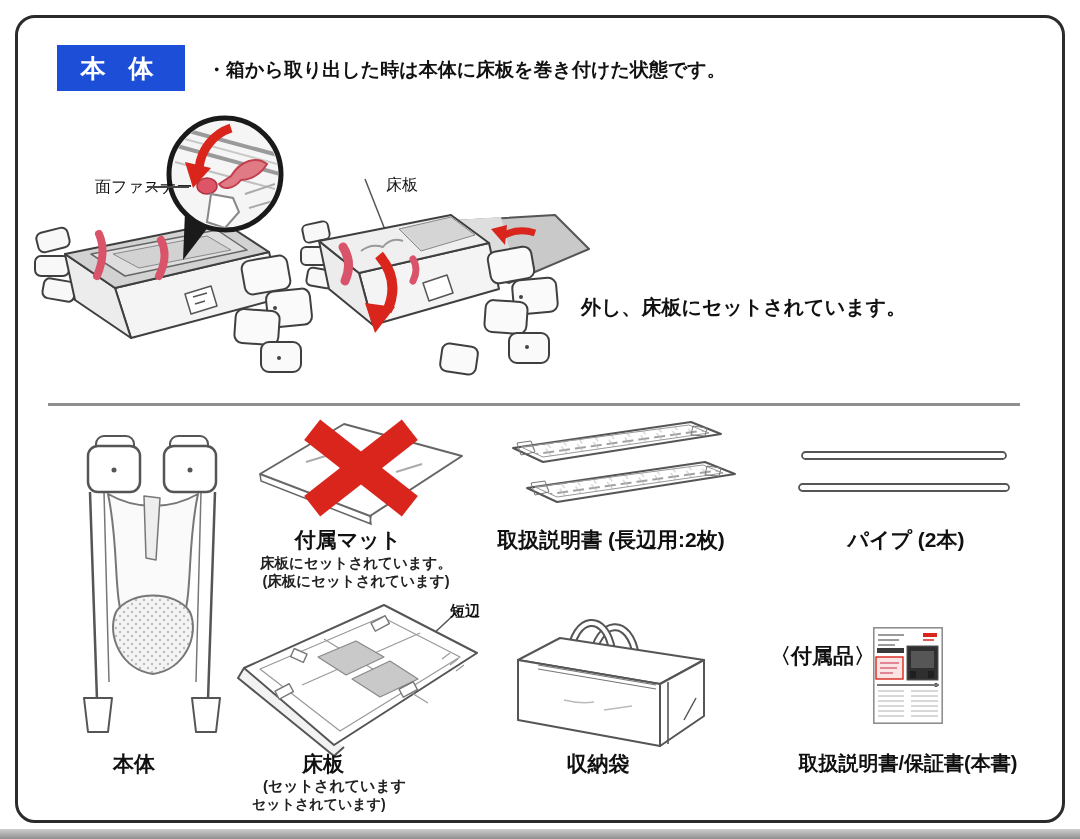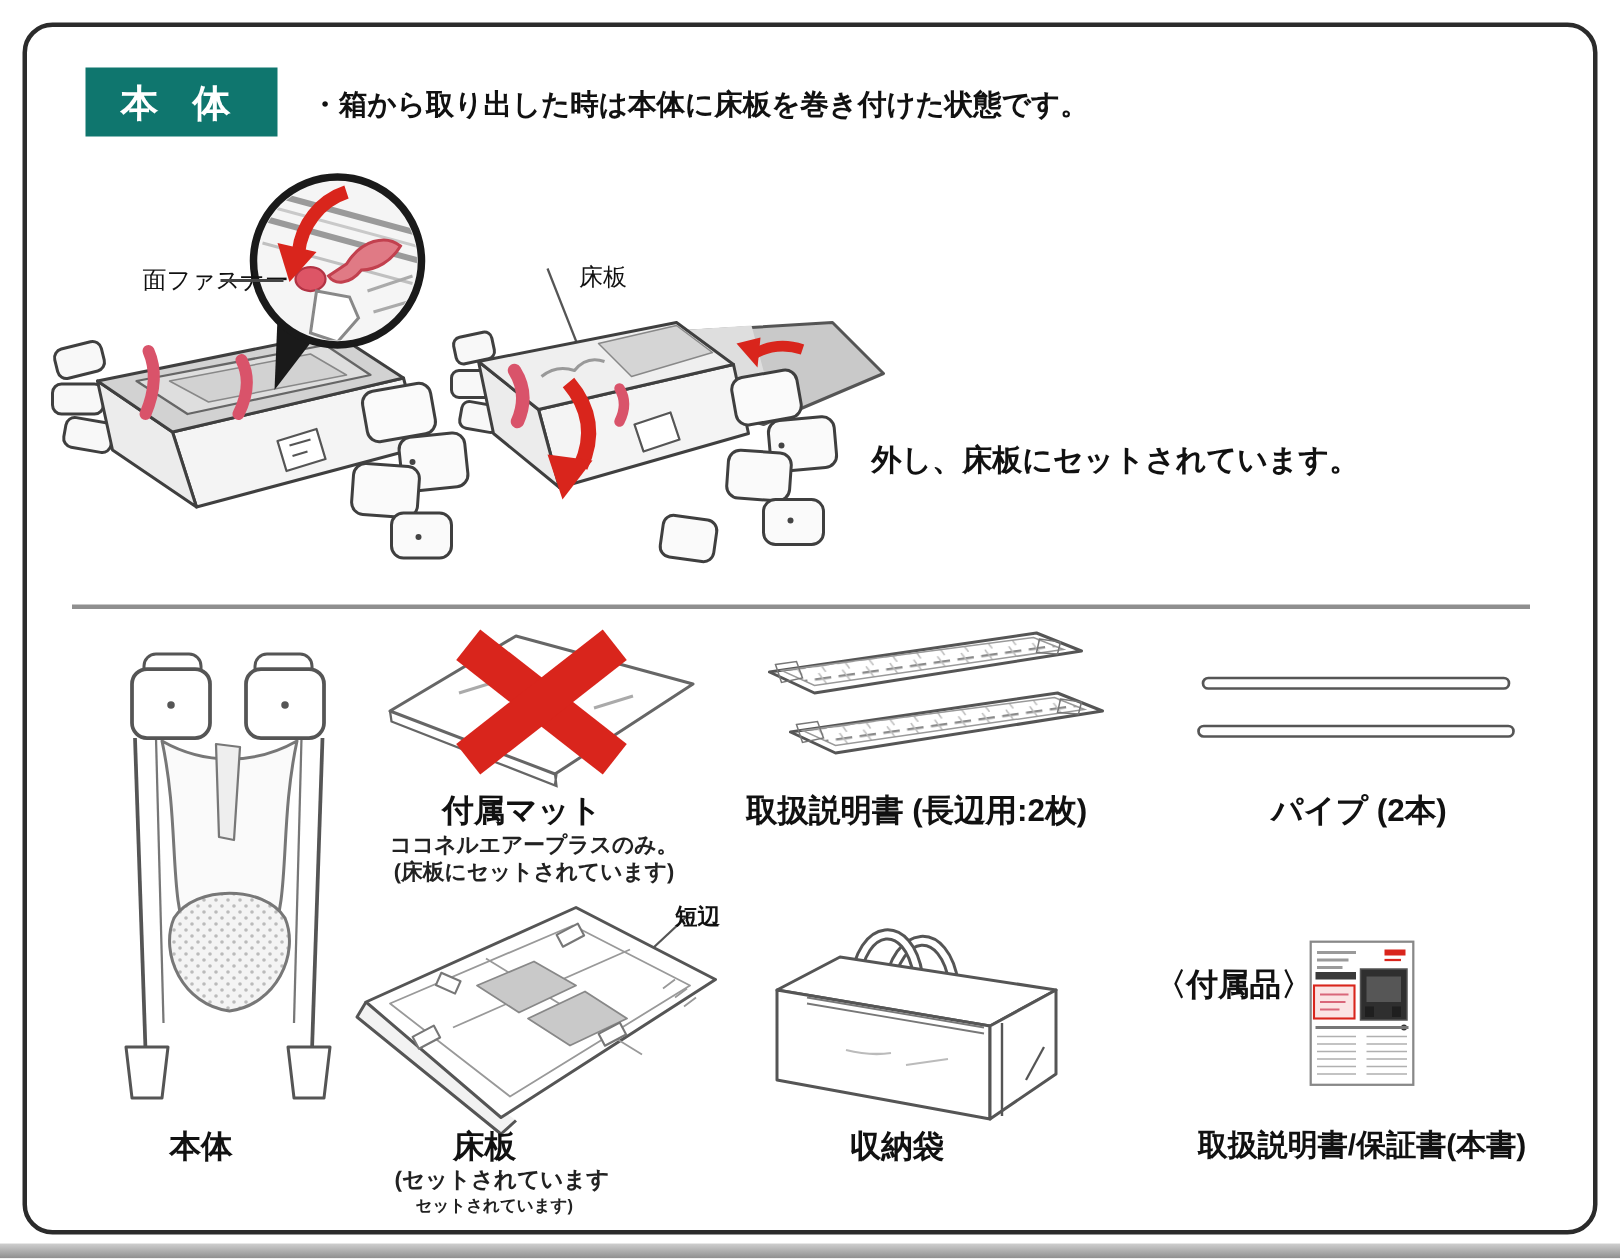--- a/index.html
+++ b/index.html
@@ -3,21 +3,21 @@
 <meta charset="utf-8">
 <style>
   html,body{margin:0;padding:0;background:#fff;}
   #page{position:relative;width:1080px;height:839px;background:#ffffff;overflow:hidden;
         font-family:"Liberation Sans","DejaVu Sans",sans-serif;color:#111;}
   #frame{position:absolute;left:15px;top:15px;width:1044px;height:802px;
          border:3px solid #2b2b2b;border-radius:20px;background:#fff;}
   #bottom-bar{position:absolute;left:0;top:829px;width:1080px;height:10px;
               background:linear-gradient(#cfcfcf,#8e8e8e);}
   .abs{position:absolute;}
-  #section-box{left:57px;top:45px;width:128px;height:46px;background:#0f766e;
+  #section-box{left:57px;top:45px;width:128px;height:46px;background:#1d4ed8;
                color:#fff;font-weight:bold;font-size:25px;letter-spacing:8px;
                display:flex;align-items:center;justify-content:center;}
   #intro-bullet{left:207px;top:57px;font-size:19px;font-weight:bold;white-space:nowrap;}
   .callout{font-size:16px;font-weight:normal;white-space:nowrap;margin-left:48px;}
   #fastener-label{left:47px;top:177px;}
   #fastener-leader{left:147px;top:186px;width:42px;height:2px;background:#444;}
   #floorboard-top-label{left:338px;top:175px;}
   #instruction{left:581px;top:292px;font-size:20px;font-weight:bold;line-height:31px;white-space:nowrap;}
   #divider{left:48px;top:403px;width:972px;height:3px;background:#8f8f8f;}
   .lbl{position:absolute;transform:translateX(-50%);white-space:nowrap;
@@ -155,21 +155,21 @@
   <svg class="abs" style="left:248px;top:416px" width="225" height="108" viewBox="0 0 225 108">
     <polygon points="12,58 96,8 214,40 122,100" fill="#fff" stroke="#666" stroke-width="2" stroke-linejoin="round"></polygon>
     <path d="M12,58 l1,7 l110,43 l-1,-8 M123,100 l-1,7" stroke="#666" stroke-width="1.5" fill="none"></path>
     <path d="M58,46 l26,-8 M148,56 l26,-8" stroke="#aaa" stroke-width="2"></path>
     <g transform="translate(113,52)">
       <rect x="-62" y="-13" width="124" height="26" fill="#d9251c" transform="rotate(38)"></rect>
       <rect x="-62" y="-13" width="124" height="26" fill="#d9251c" transform="rotate(-38)"></rect>
     </g>
   </svg>
   <div class="lbl" style="left:348px;top:526px">付属マット</div>
-  <div class="cap center" style="left:356px;top:554px">ココネルエアープラスのみ。</div>
+  <div class="cap center" style="left:356px;top:554px">床板にセットされています。</div>
   <div class="cap center" style="left:356px;top:572px">(床板にセットされています)</div>
 
   <svg class="abs" style="left:505px;top:418px" width="235" height="102" viewBox="0 0 235 102">
     <defs>
       <pattern id="slat" width="16" height="9" patternUnits="userSpaceOnUse" patternTransform="rotate(-8)">
         <path d="M1,4 h11" stroke="#8a8a8a" stroke-width="1.6" fill="none"></path>
         <path d="M4,0 l5,9" stroke="#bdbdbd" stroke-width="1" fill="none"></path>
       </pattern>
     </defs>
     <g>
@@ -208,21 +208,21 @@
         <rect x="168" y="92" width="16" height="9" transform="rotate(-28 176 96)"></rect>
         <rect x="140" y="26" width="16" height="9" transform="rotate(-28 148 30)"></rect>
         <rect x="60" y="58" width="14" height="9" transform="rotate(24 67 62)"></rect>
       </g>
       <path d="M226,66 l-8,6 M232,72 l-8,6 M218,60 l-8,6" stroke="#999" stroke-width="1.2"></path>
     </g>
   </svg>
   <div id="tag-short-side" class="abs">短辺</div>
   <div class="lbl" style="left:323px;top:750px">床板</div>
   <div class="cap" style="left:263px;top:777px;font-size:15px">(セットされています</div>
-  <div class="cap" style="left:277px;top:796px;font-size:11px">セットされています)</div>
+  <div class="cap" style="left:252px;top:796px;font-size:14px">セットされています)</div>
 
   <svg class="abs" style="left:508px;top:598px" width="205" height="152" viewBox="0 0 205 152">
     <g stroke-linejoin="round" fill="#fff" stroke="#555" stroke-width="2">
       <path d="M84,62 C90,20 122,18 128,58" fill="none" stroke-width="8"></path>
       <path d="M84,62 C90,20 122,18 128,58" fill="none" stroke="#fff" stroke-width="4"></path>
       <path d="M62,58 C66,16 98,14 104,52" fill="none" stroke-width="8"></path>
       <path d="M62,58 C66,16 98,14 104,52" fill="none" stroke="#fff" stroke-width="4"></path>
       <polygon points="10,62 52,40 196,62 152,86"></polygon>
       <polygon points="10,62 152,86 152,148 10,122"></polygon>
       <polygon points="152,86 196,62 196,118 152,148"></polygon>

